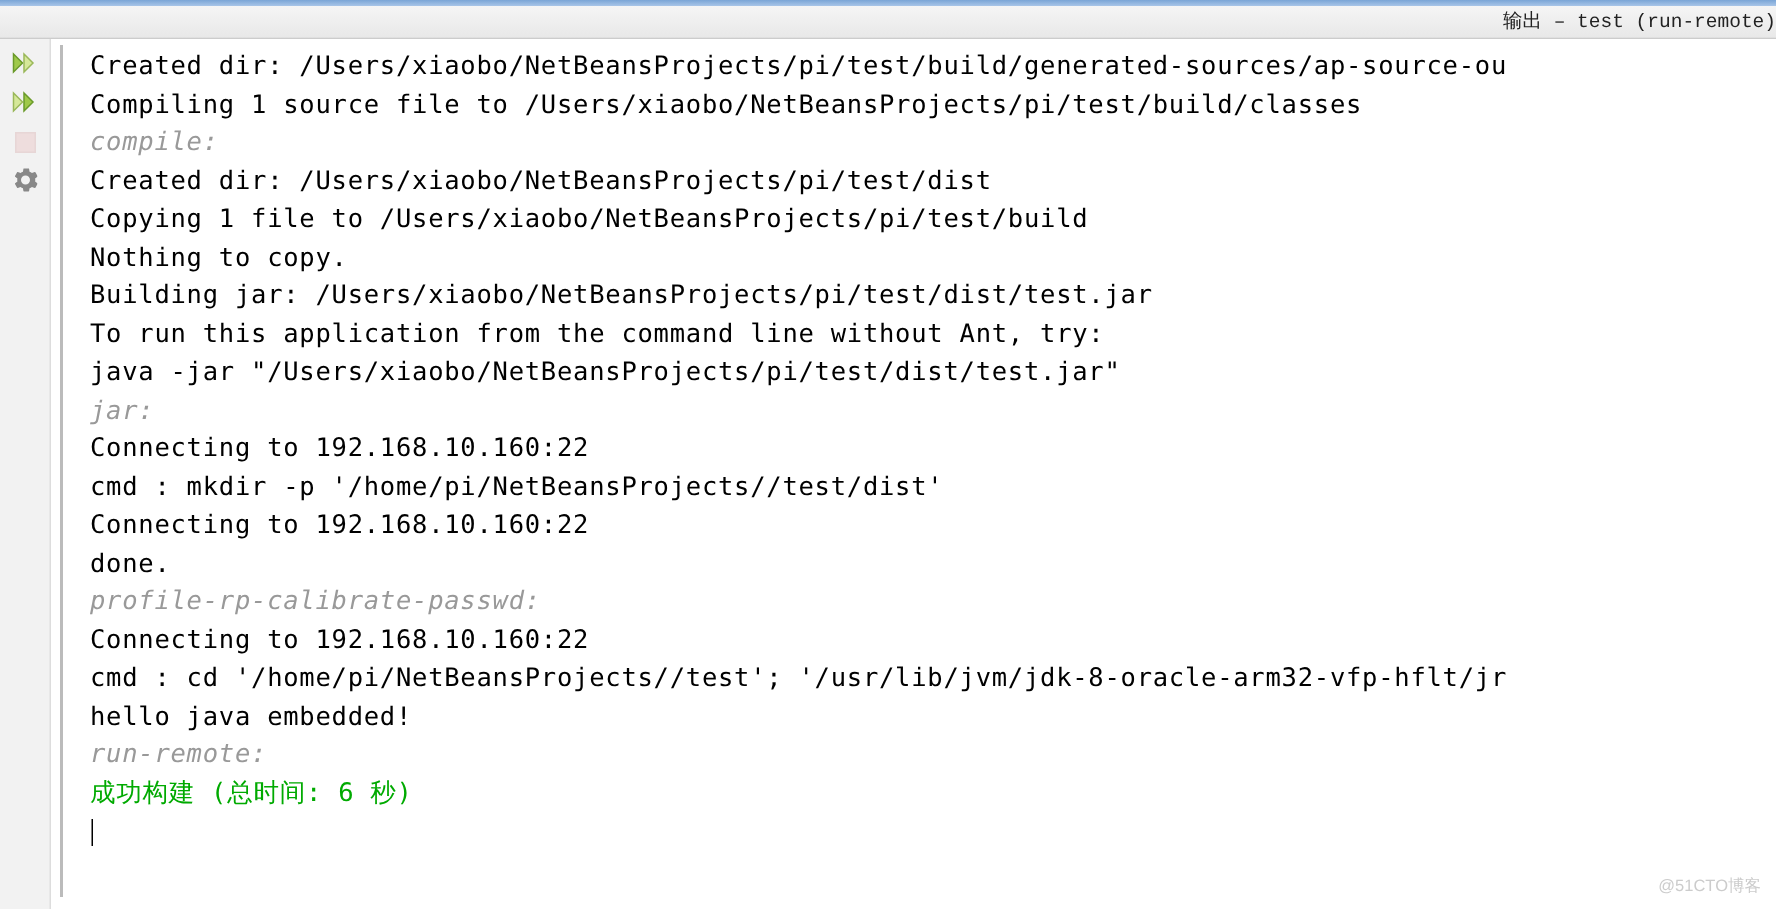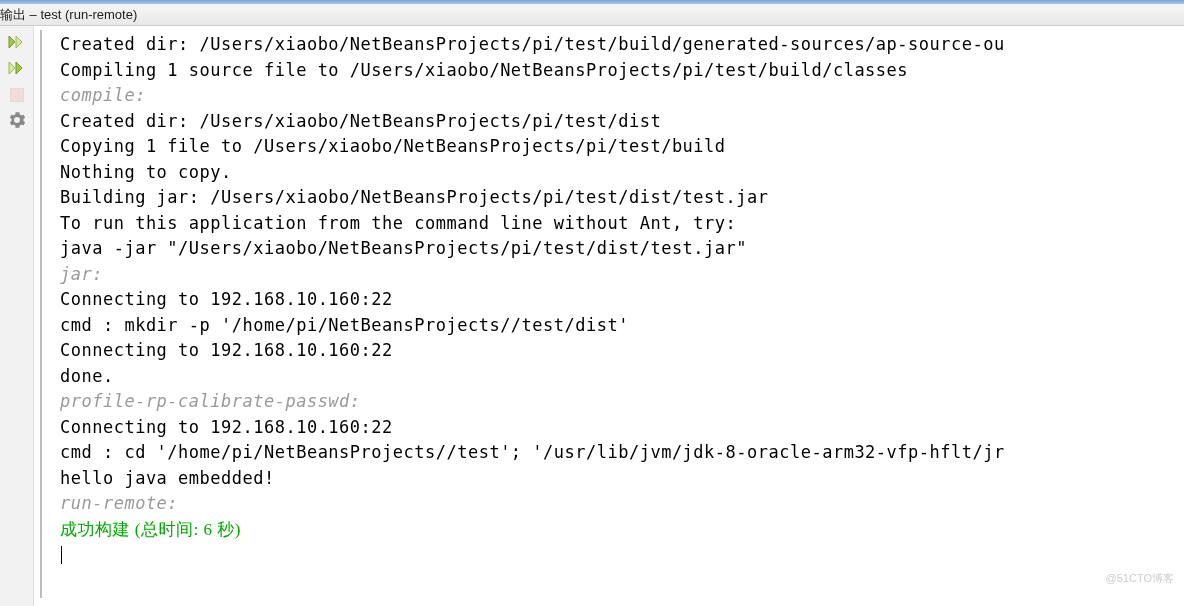--- a/index.html
+++ b/index.html
@@ -13,23 +13,23 @@
   position: relative;
 }
 .top-edge {
   height: 4px;
   background: linear-gradient(to bottom, #7aa5d6, #a8c5e8);
 }
 .title-bar {
   height: 22px;
   background: linear-gradient(to bottom, #f5f5f5, #e8e8e8);
   border-bottom: 1px solid #ccc;
-  text-align: left;
+  text-align: right;
   line-height: 22px;
-  font-family: Liberation Sans, sans-serif;
+  font-family: Liberation Mono, monospace;
   font-size: 13px;
   color: #222;
 }
 .main {
   display: flex;
   height: calc(100% - 26px);
 }
 .toolbar {
   width: 34px;
   background: #f2f2f2;
@@ -65,33 +65,33 @@
   padding: 6px 8px 8px 18px;
   font-family: "Monaco", "Menlo", "Consolas", monospace;
   font-size: 17px;
   line-height: 25.5px;
   letter-spacing: 0.5px;
   white-space: pre;
   overflow: hidden;
   color: #000;
 }
 .line-target { color: #999; font-style: italic; }
-.line-success { color: #0a0; font-family: Liberation Serif, serif; }
+.line-success { color: #0a0; }
 .cursor {
   display: inline-block;
   width: 1px;
   height: 18px;
   background: #000;
   vertical-align: text-bottom;
   margin-left: 1px;
 }
 .watermark {
   position: absolute;
   right: 10px;
-  bottom: 20px;
+  bottom: 8px;
   font-family: sans-serif;
   font-size: 11px;
   color: #ccc;
   text-align: right;
 }
 </style>
 </head>
 <body>
 
 <div class="top-edge"></div>

